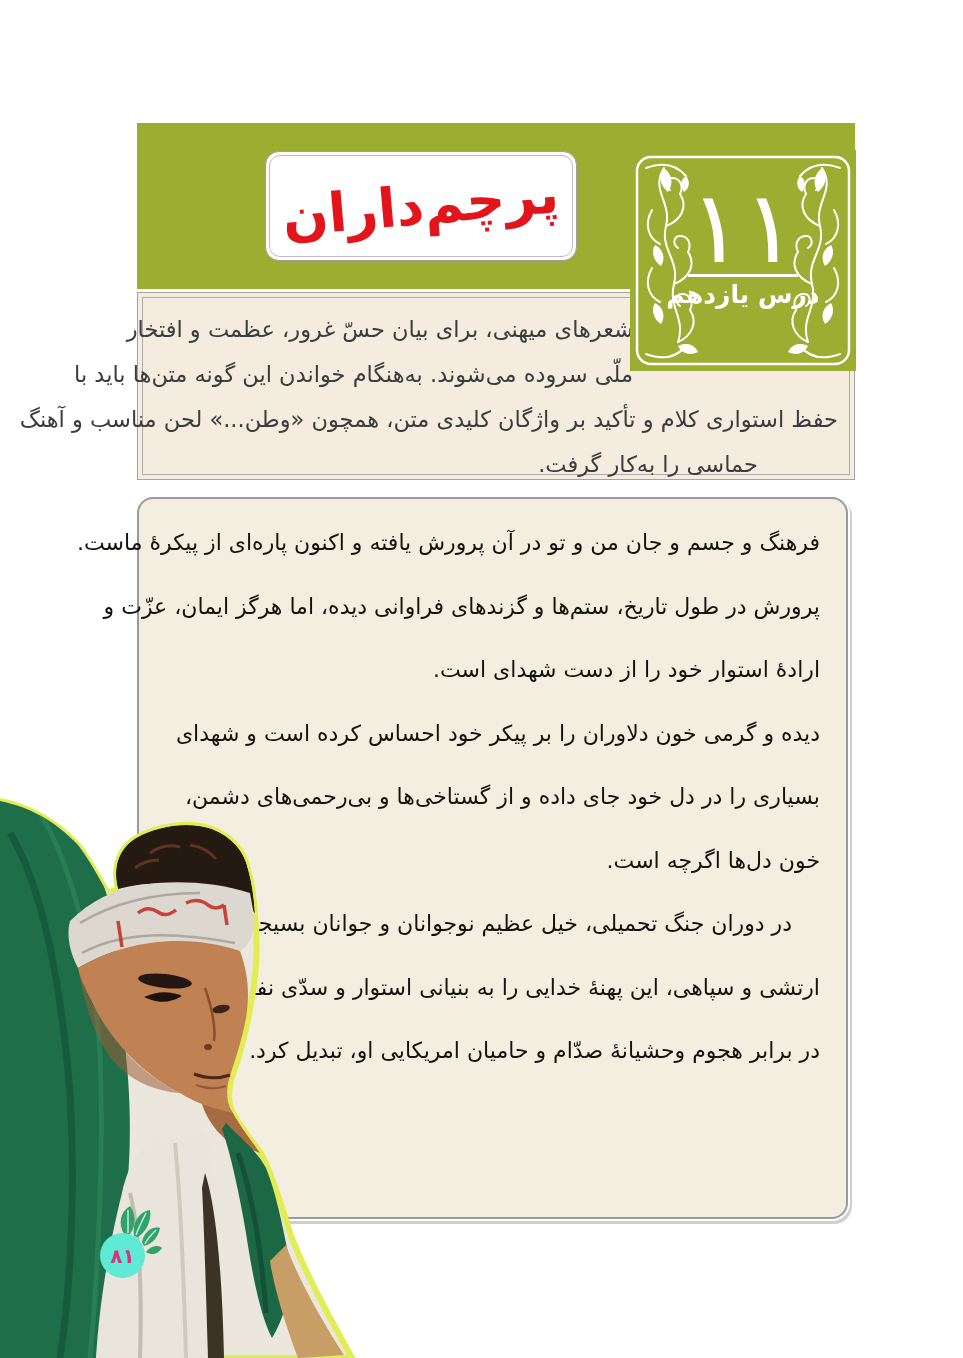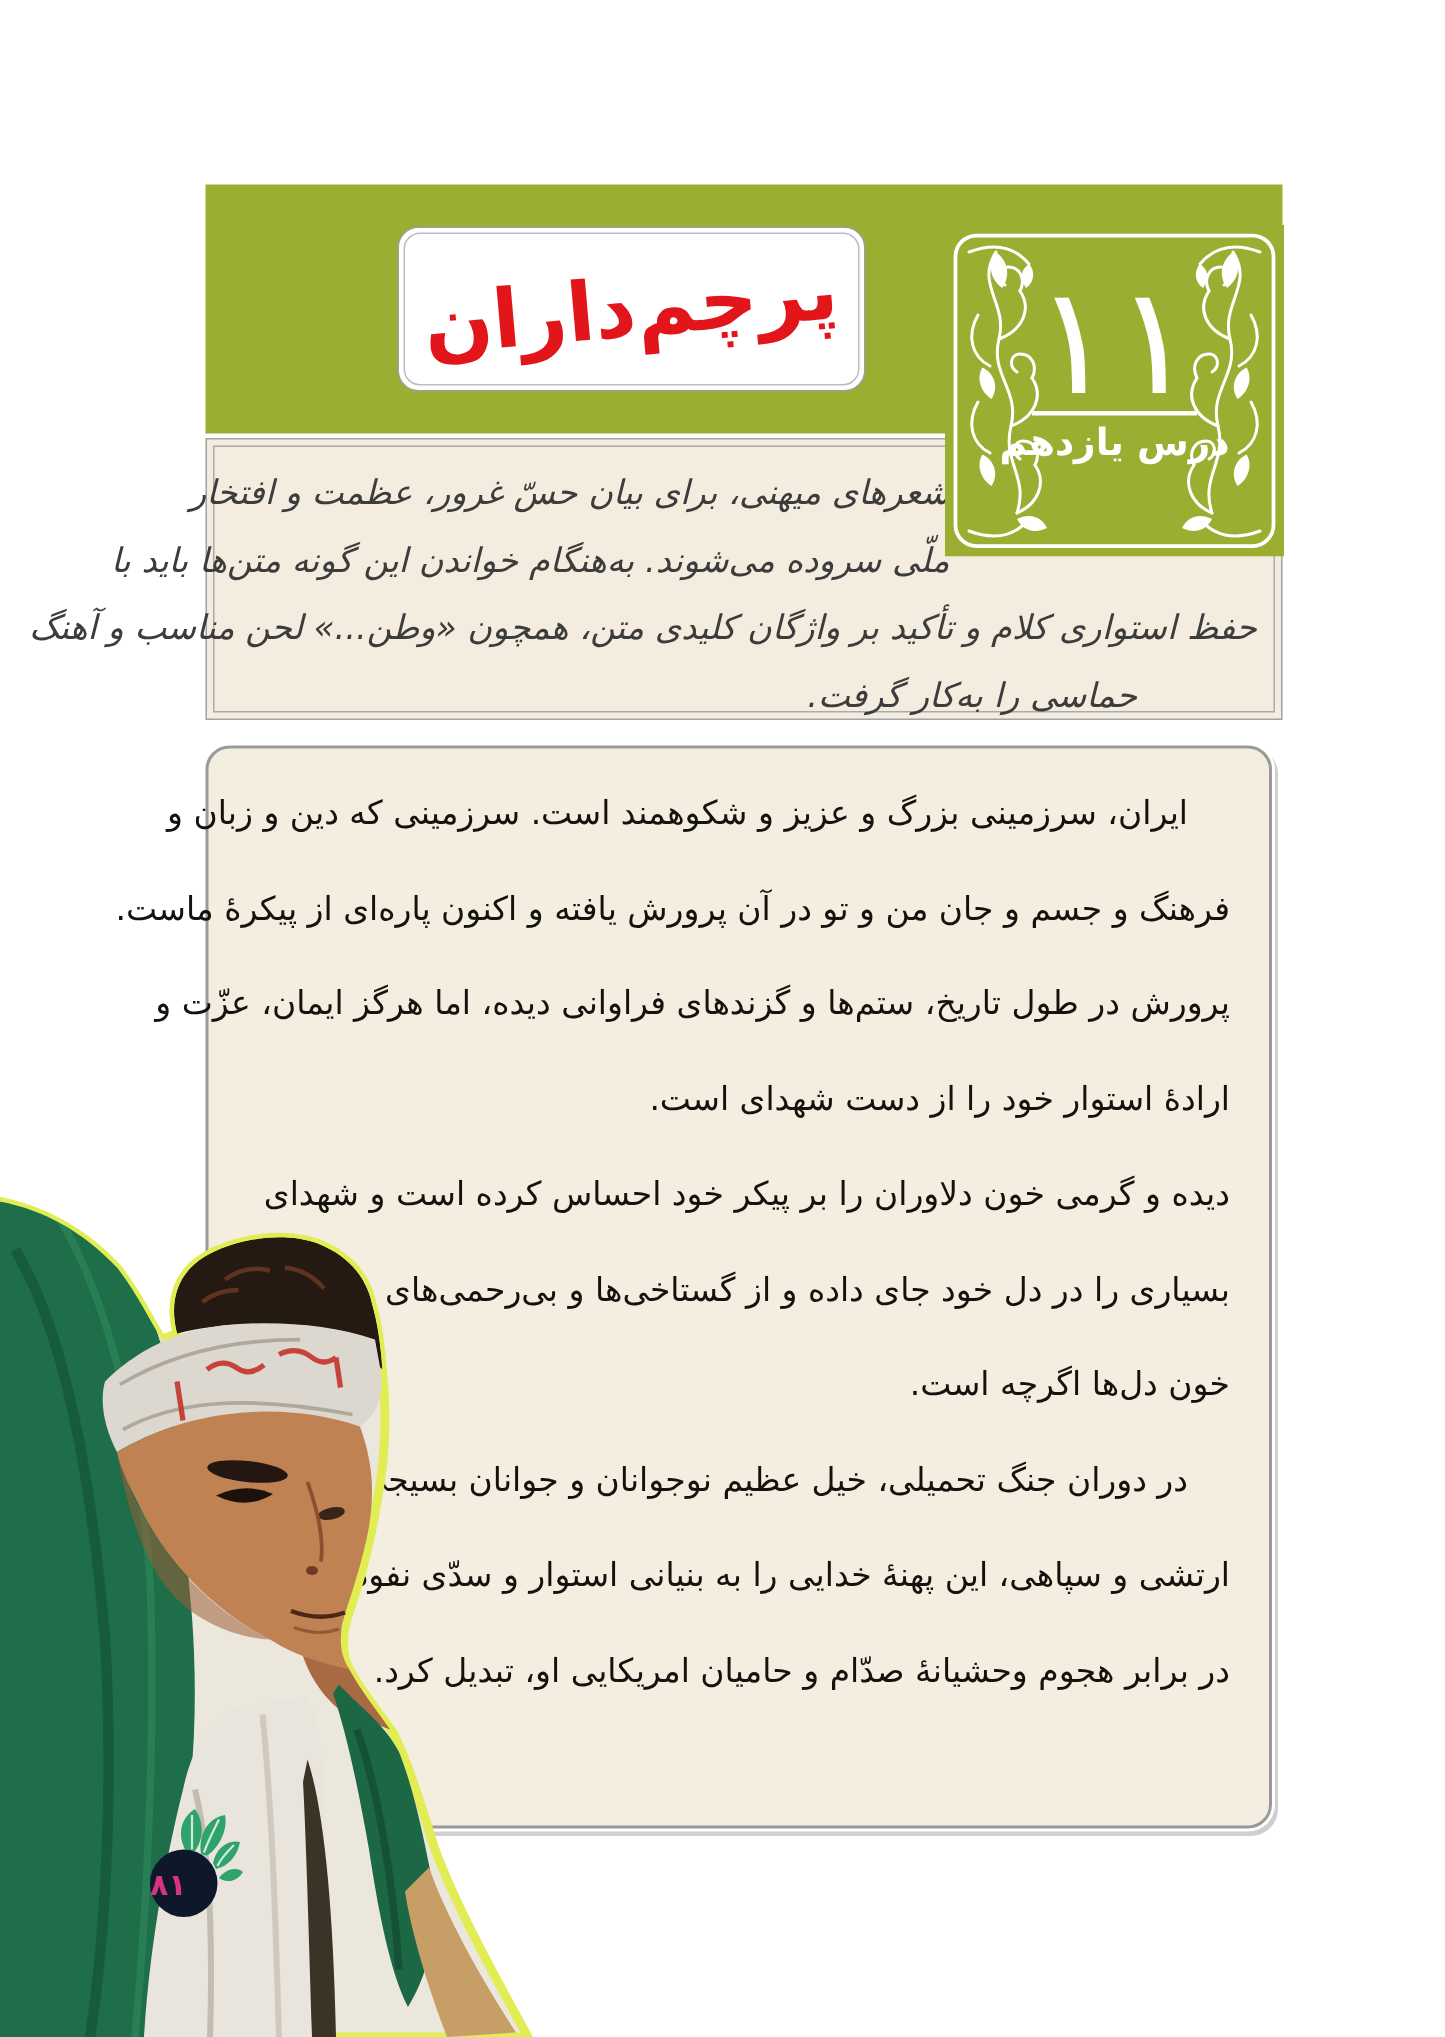--- a/index.html
+++ b/index.html
@@ -28,21 +28,21 @@
   
   .intro-box{
     position:absolute;left:137px;top:292px;width:718px;height:188px;
     background:#f3ecdf;border:1px solid #a3a3a3;box-sizing:border-box;z-index:1;
   }
   .intro-box::before{
     content:"";position:absolute;inset:4px;border:1px solid #ababab;pointer-events:none;
   }
   .intro-text{
     position:absolute;inset:0;padding:14px 16px 0 16px;direction:rtl;text-align:right;
-    color:#3c3c3c;font-size:22.5px;line-height:45px;font-style:italic;
+    color:#3c3c3c;font-size:22.5px;line-height:45px;
   }
   .intro-line{white-space:nowrap;}
   .intro-line.clear-frame{padding-left:0;padding-right:205px;}
   .intro-line.last{padding-right:80px;}
   
   .main-box{
     position:absolute;left:137px;top:497px;width:711px;height:722px;
     background:#f4eee1;border:2px solid #9a9a9a;border-radius:16px;box-sizing:border-box;
     box-shadow:0 0 0 2px #fff,2px 3px 0 2px #cfcfcf;z-index:1;
   }
@@ -51,21 +51,21 @@
     color:#15120e;font-size:22px;line-height:63.5px;
   }
   .main-line{white-space:nowrap;}
   .main-line.para-start{padding-right:28px;}
   
   .photo{position:absolute;left:0;top:793px;width:356px;height:565px;z-index:5;}
   
   .badge-leaves{position:absolute;left:104px;top:1204px;width:58px;height:56px;z-index:6;}
   .badge-circle{
     position:absolute;left:100px;top:1233px;width:45px;height:45px;border-radius:50%;
-    background:#0f172a;z-index:7;display:flex;align-items:center;justify-content:flex-start;
+    background:#5eead4;z-index:7;display:flex;align-items:center;justify-content:center;
   }
   .badge-number{color:#d4367d;font-size:20px;font-weight:bold;direction:rtl;line-height:1;}
 </style>
 </head>
 <body>
 
 <div class="page">
 
   <div class="band"></div>
 
@@ -113,21 +113,20 @@
     <div class="intro-text">
       <div class="intro-line clear-frame">شعرهای میهنی، برای بیان حسّ غرور، عظمت و افتخار</div>
       <div class="intro-line clear-frame">ملّی سروده می‌شوند. به‌هنگام خواندن این گونه متن‌ها باید با</div>
       <div class="intro-line">حفظ استواری کلام و تأکید بر واژگان کلیدی متن، همچون «وطن...» لحن مناسب و آهنگ</div>
       <div class="intro-line last">حماسی را به‌کار گرفت.</div>
     </div>
   </div>
 
   <div class="main-box">
     <div class="main-text">
-      <div class="main-line para-start">ایران، سرزمینی بزرگ و عزیز و شکوهمند است. سرزمینی که دین و زبان و</div>
       <div class="main-line">فرهنگ و جسم و جان من و تو در آن پرورش یافته و اکنون پاره‌ای از پیکرهٔ ماست.</div>
       <div class="main-line">پرورش در طول تاریخ، ستم‌ها و گزندهای فراوانی دیده، اما هرگز ایمان، عزّت و</div>
       <div class="main-line">ارادهٔ استوار خود را از دست شهدای است.</div>
       <div class="main-line">دیده و گرمی خون دلاوران را بر پیکر خود احساس کرده است و شهدای</div>
       <div class="main-line">بسیاری را در دل خود جای داده و از گستاخی‌ها و بی‌رحمی‌های دشمن،</div>
       <div class="main-line">خون دل‌ها اگرچه است.</div>
       <div class="main-line para-start">در دوران جنگ تحمیلی، خیل عظیم نوجوانان و جوانان بسیجی و جان برکفان</div>
       <div class="main-line">ارتشی و سپاهی، این پهنهٔ خدایی را به بنیانی استوار و سدّی نفوذناپذیر و پایدار</div>
       <div class="main-line">در برابر هجوم وحشیانهٔ صدّام و حامیان امریکایی او، تبدیل کرد.</div>
     </div>

